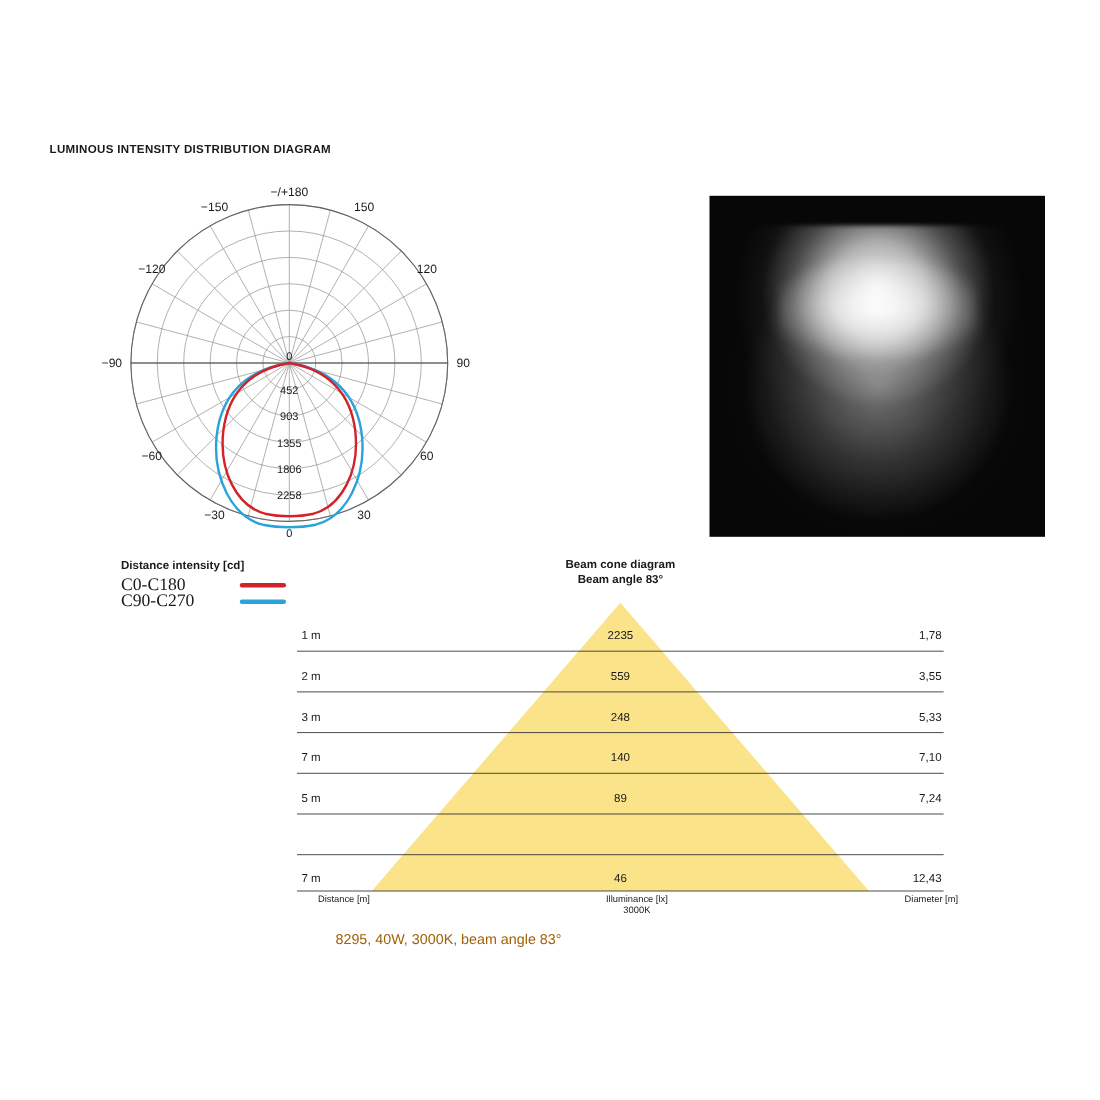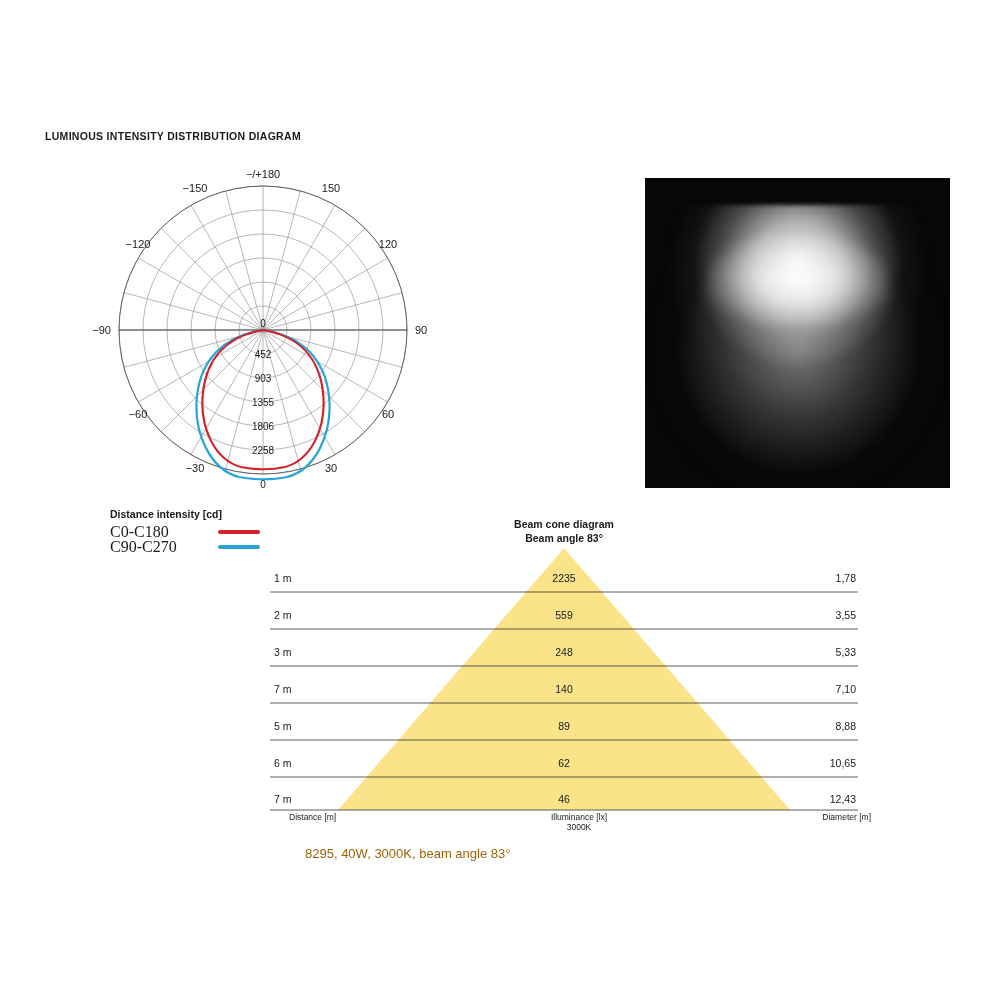--- a/index.html
+++ b/index.html
@@ -94,21 +94,21 @@
     height: 90px;
     transform: translate(-50%,-50%);
     background: radial-gradient(ellipse at center, rgba(255,255,255,0.9) 0%, rgba(255,255,255,0.35) 45%, rgba(255,255,255,0) 80%);
     filter: blur(4px);
   }
 
   
   #cone-head {
     position: absolute;
     left: 270px;
-    top: 517px;
+    top: 506px;
     width: 588px;
     text-align: center;
     font-size: 10.5px;
     font-weight: bold;
     line-height: 14px;
     color: #1a1a1a;
   }
   #cone-wrap {
     position: absolute;
     left: 270px;
@@ -298,26 +298,21 @@
     <span class="diam">5,33</span>
   </div>
   <div class="cone-row" style="top:135px;">
     <span class="dist">7 m</span>
     <span class="lux">140</span>
     <span class="diam">7,10</span>
   </div>
   <div class="cone-row" style="top:172px;">
     <span class="dist">5 m</span>
     <span class="lux">89</span>
-    <span class="diam">8,88</span>
-  </div>
-  <div class="cone-row" style="top:209px;">
-    <span class="dist">6 m</span>
-    <span class="lux">62</span>
-    <span class="diam">10,65</span>
+    <span class="diam">7,24</span>
   </div>
   <div class="cone-row" style="top:245px;">
     <span class="dist">7 m</span>
     <span class="lux">46</span>
     <span class="diam">12,43</span>
   </div>
 
   <div class="cone-foot">
     <span class="f-left">Distance [m]</span>
     <span class="f-mid">

